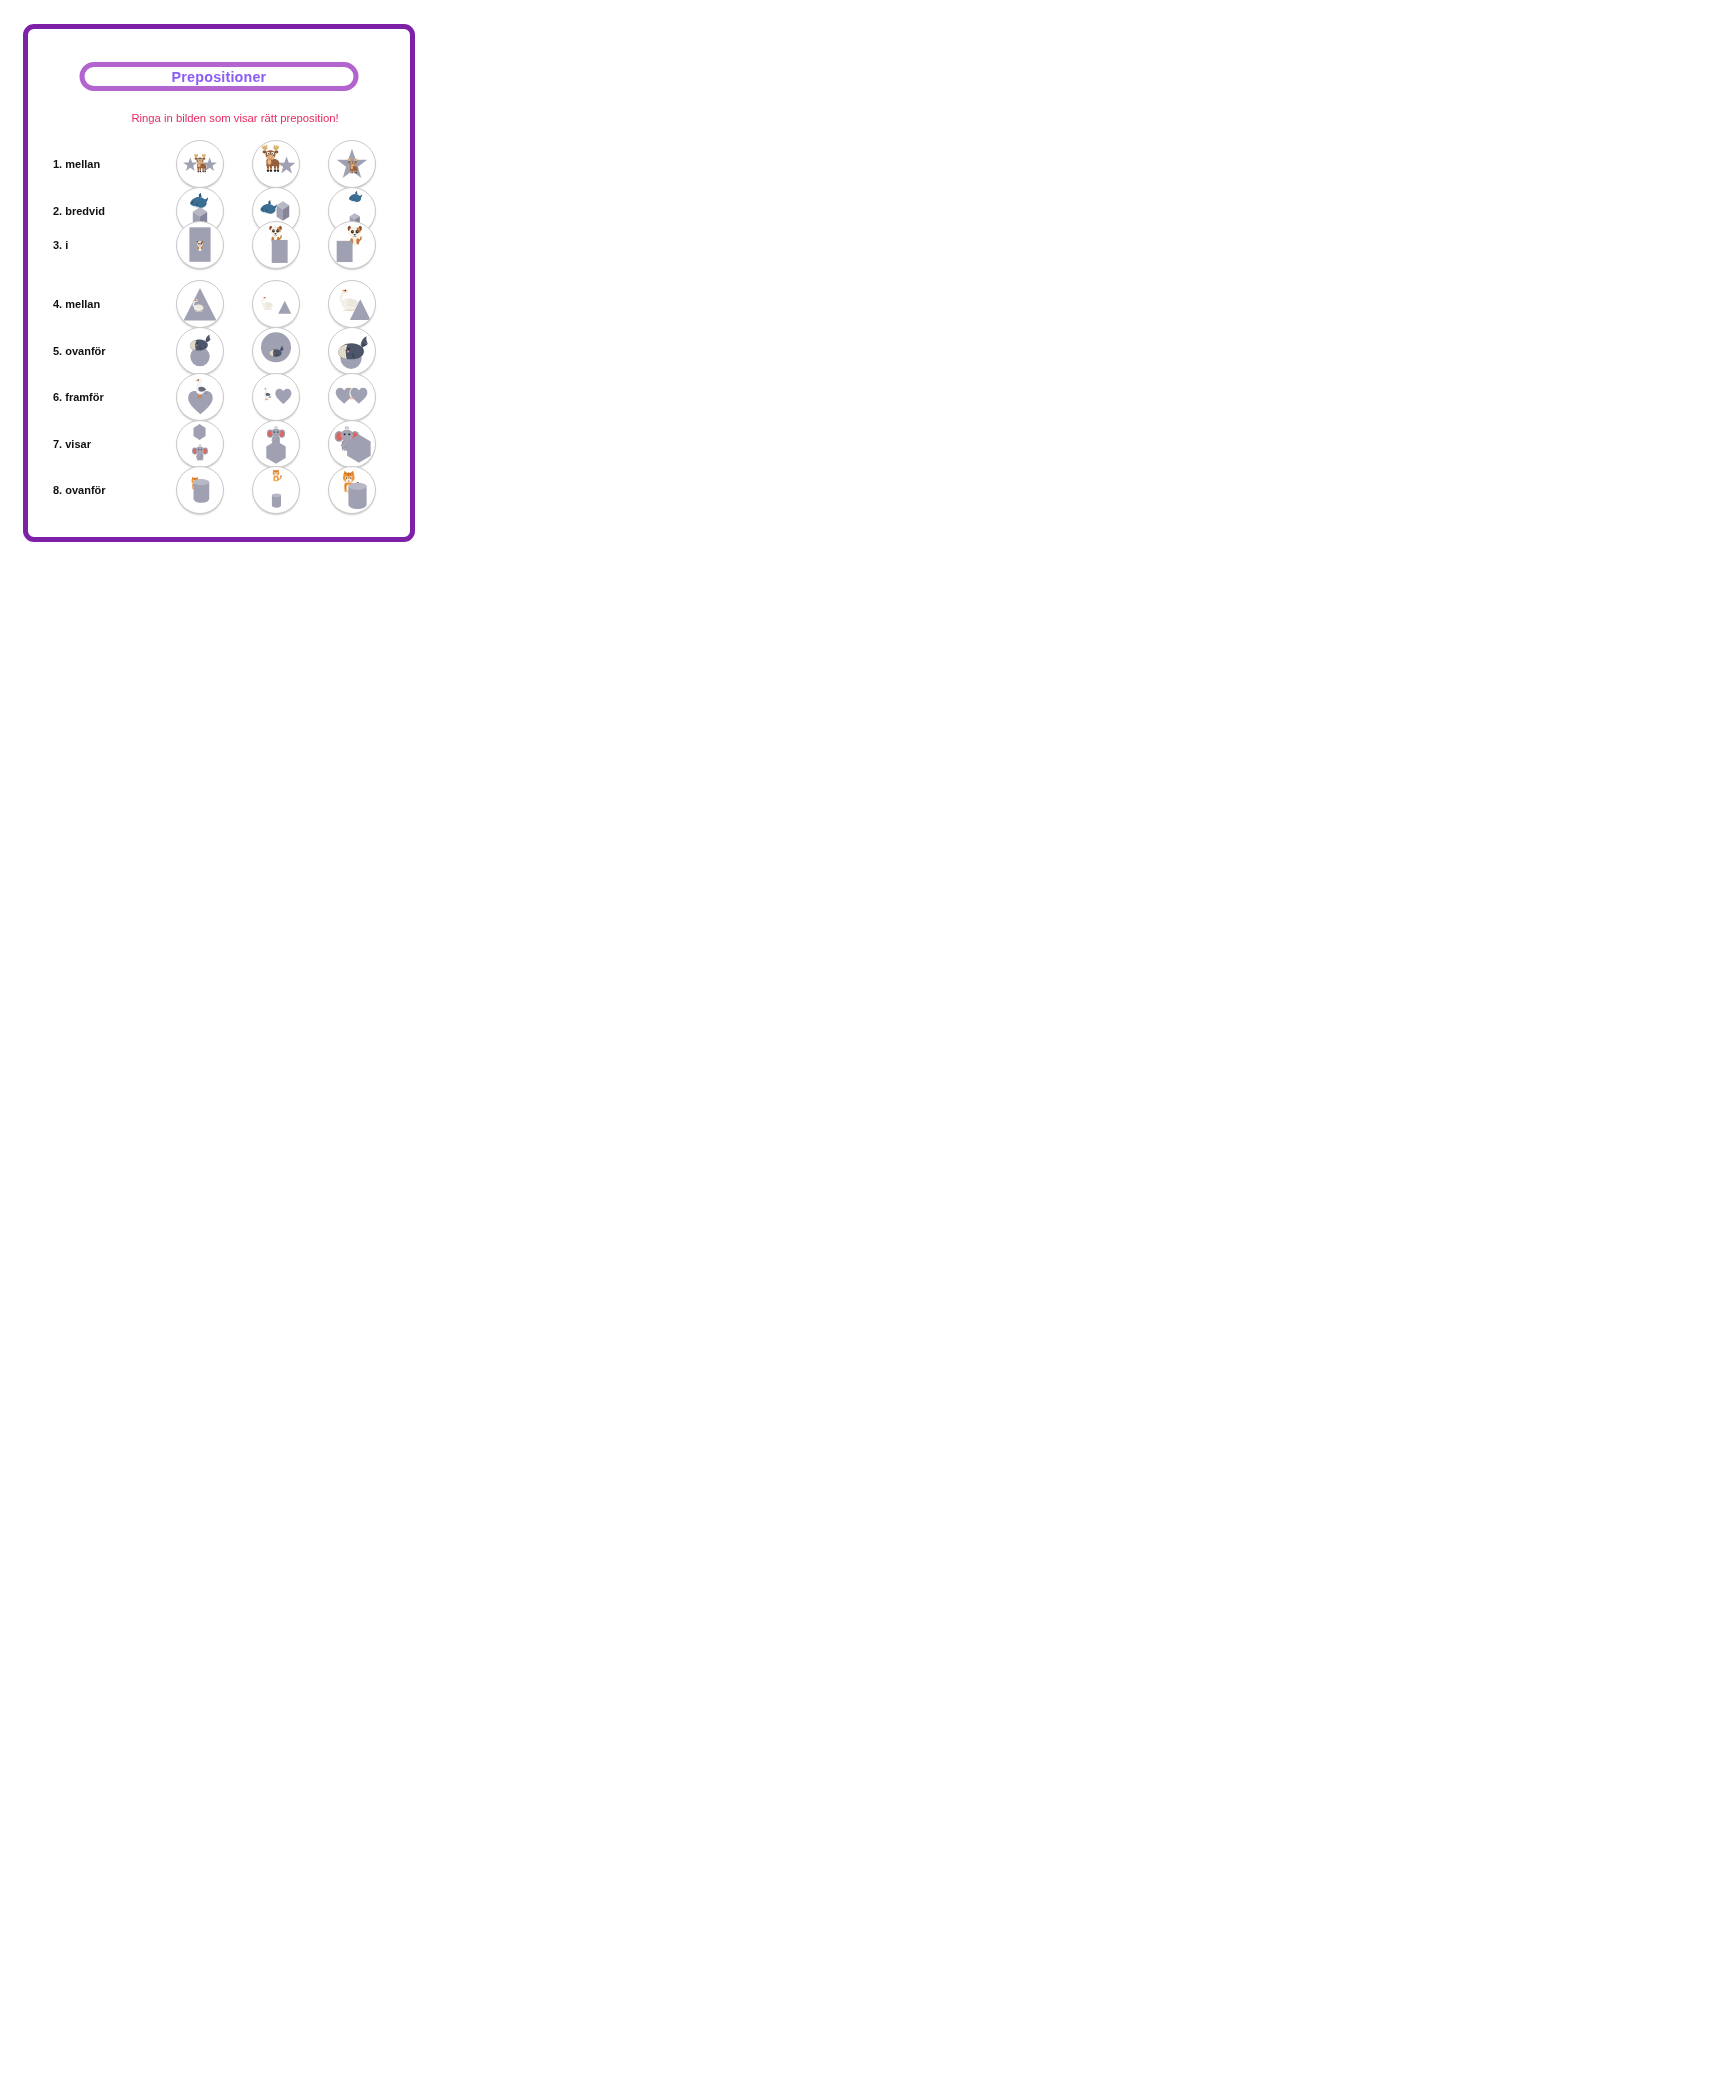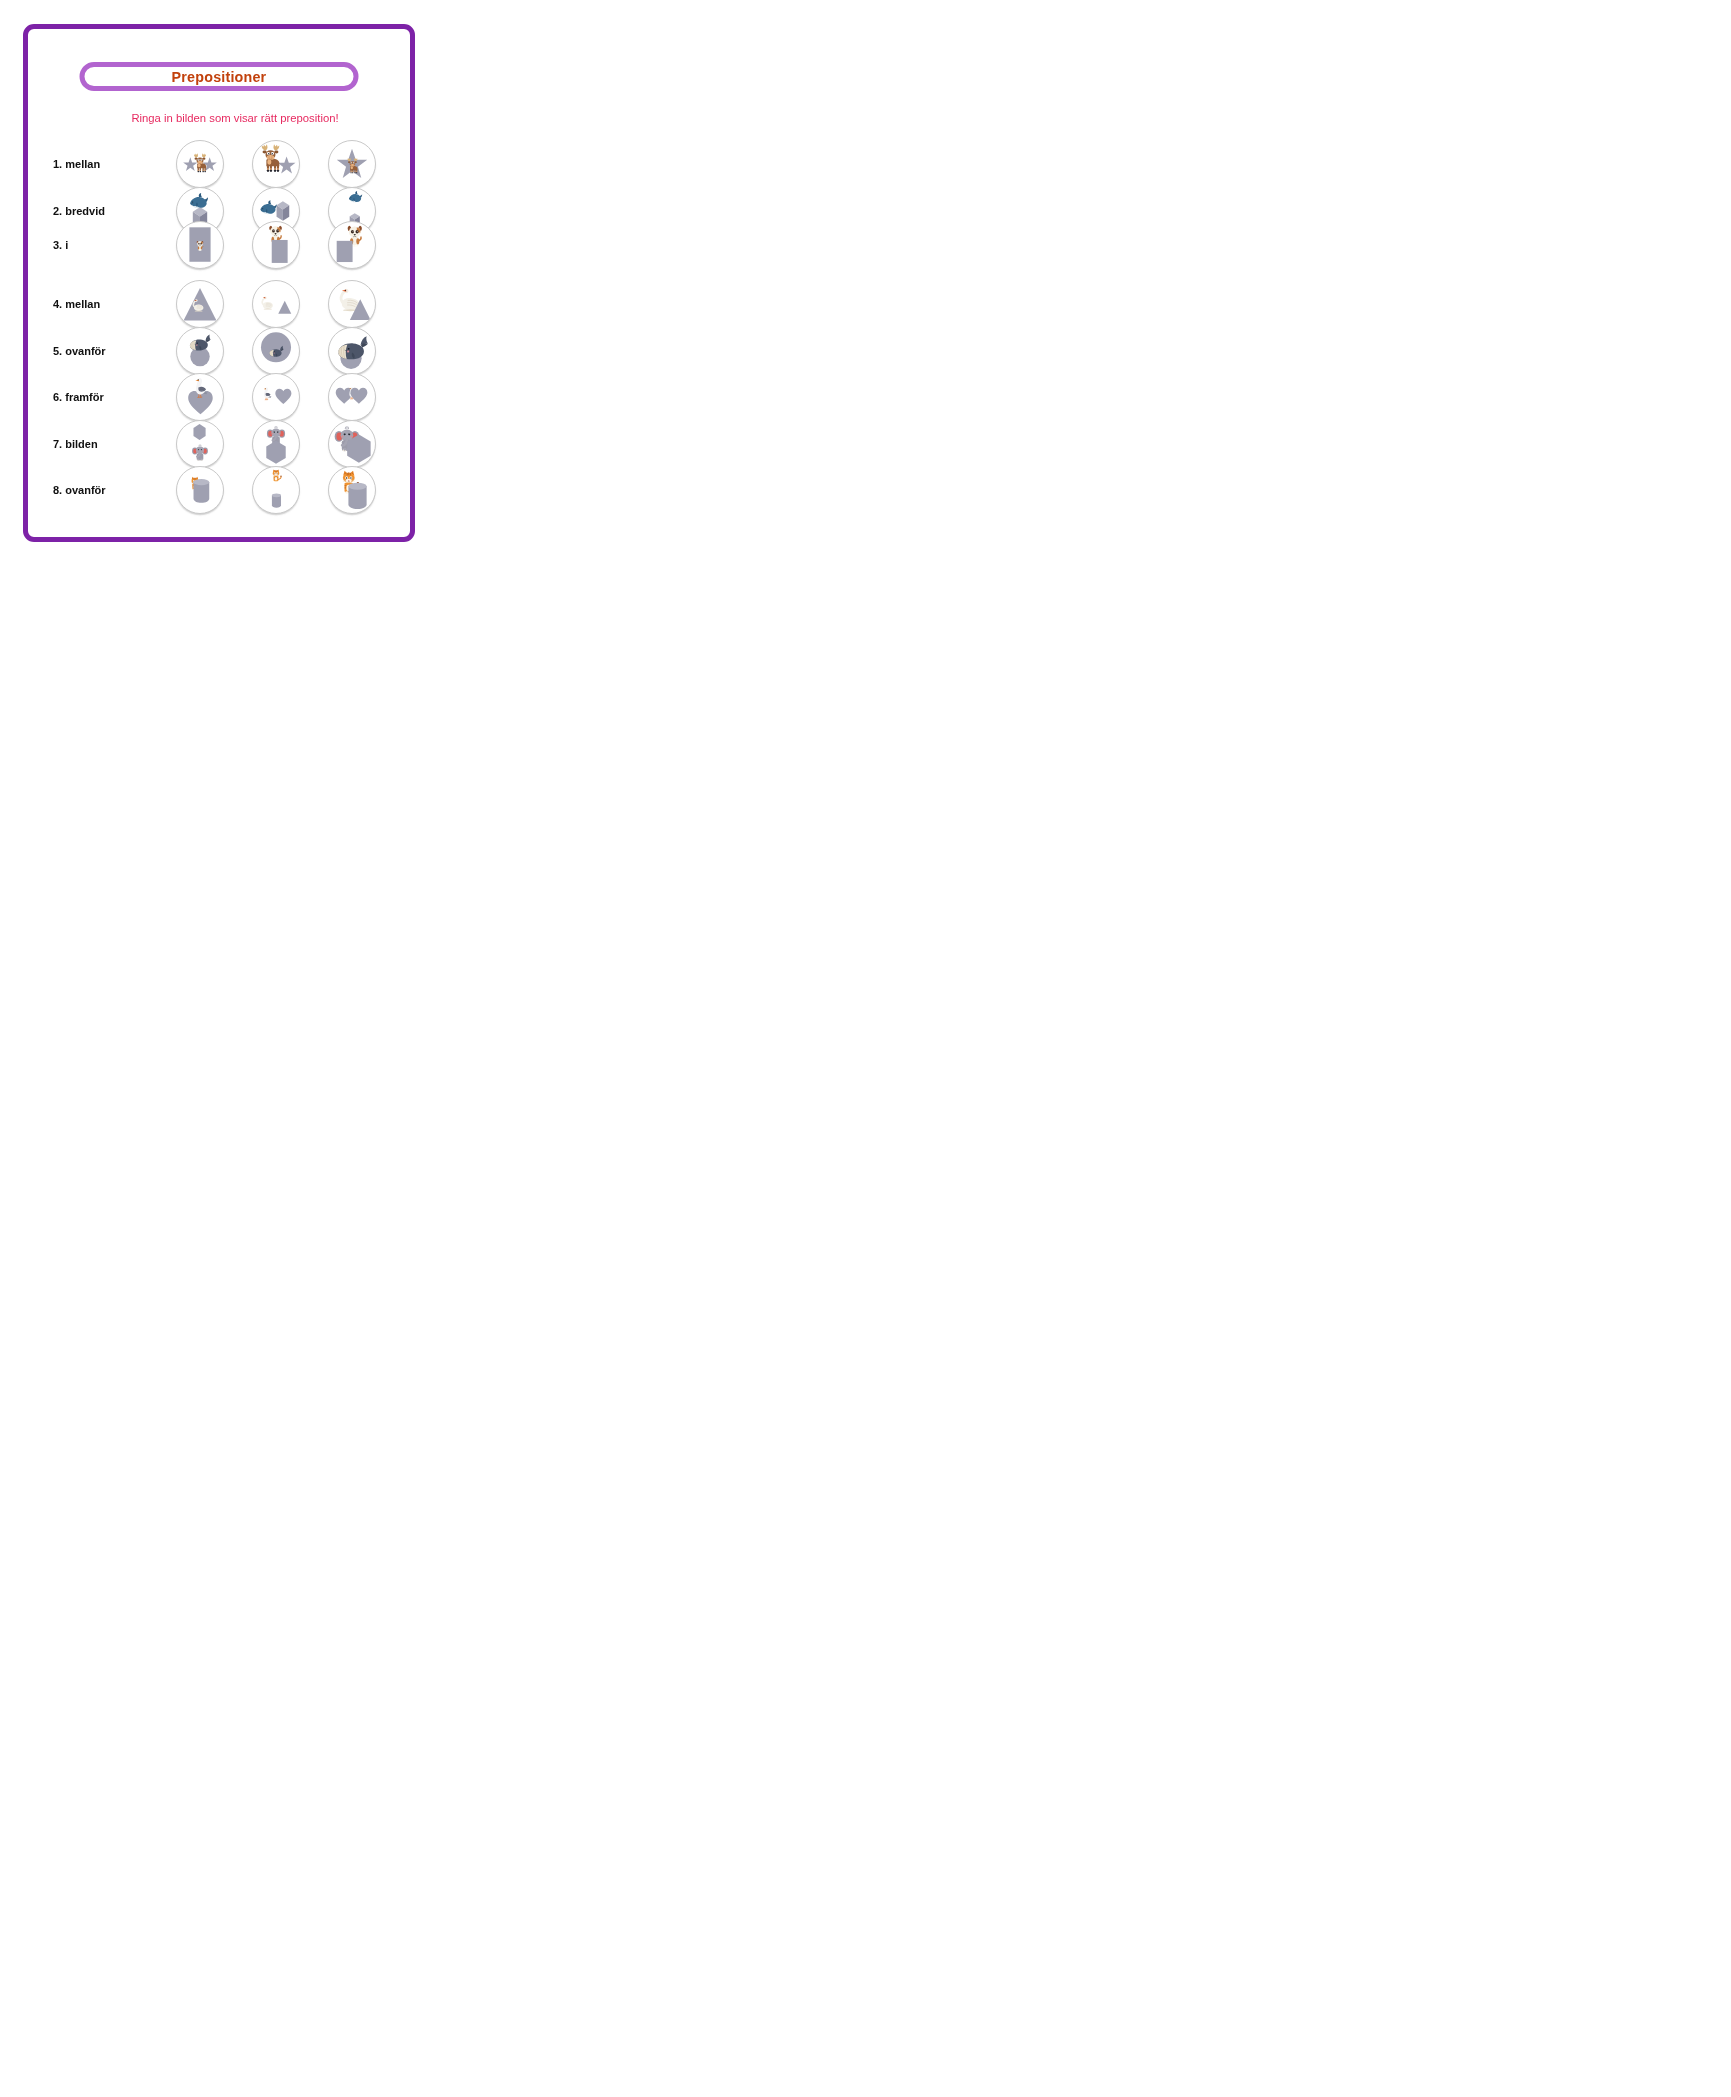--- a/index.html
+++ b/index.html
@@ -3,21 +3,21 @@
 <meta charset="utf-8">
 <style>
   html,body{margin:0;padding:0;background:#ffffff;}
   body{font-family:"Liberation Sans","DejaVu Sans",sans-serif;}
   .sheet{position:relative;width:433px;height:560px;background:#fff;overflow:hidden;}
   .frame{position:absolute;left:23px;top:24px;width:392px;height:518px;
          box-sizing:border-box;border:5.5px solid #7d22a7;border-radius:11px;background:#fff;}
   .pill{position:absolute;left:219px;top:62px;transform:translateX(-50%);
         width:279px;height:29px;box-sizing:border-box;border:5px solid #b264cf;
         border-radius:16px;background:#fff;display:flex;align-items:center;justify-content:center;}
-  .pill h1{margin:0;font-size:14.3px;font-weight:700;color:#c2410c;letter-spacing:0.2px;}
+  .pill h1{margin:0;font-size:14.3px;font-weight:700;color:#8b5cf6;letter-spacing:0.2px;}
   .instruction{position:absolute;left:219px;top:96px;transform:translateX(-50%);
         margin:16px;width:294px;text-align:center;font-size:11.3px;font-weight:500;color:#e72a60;}
   .row{position:absolute;left:0;right:0;height:48px;}
   .label{position:absolute;left:53px;top:50%;transform:translateY(-50%);
          font-size:11px;font-weight:700;color:#101010;white-space:nowrap;}
   .opts{position:absolute;left:176px;top:50%;transform:translateY(-50%);
         display:flex;gap:28px;}
   .opt{width:48px;height:48px;box-sizing:border-box;border:1.3px solid #c9c9c9;
        border-radius:50%;background:#fff;box-shadow:0 1.7px 1.3px -0.4px rgba(140,140,140,.38);
        overflow:hidden;}
@@ -364,21 +364,21 @@
               <use href="#sym-gull" xlink:href="#sym-gull" transform="translate(34,26) scale(0.3,0.3)"></use>
               <use href="#sym-heart" xlink:href="#sym-heart" transform="translate(45,28) scale(0.4,0.4)"></use>
             </svg>
           </div>
         </div>
   </div>
 
   <div class="row" style="top: 420px;">
     <div class="label">
       <span>7.</span>
-      <span>bilden</span>
+      <span>visar</span>
     </div>
     <div class="opts">
           <div class="opt" aria-label="elephant-under-hexagon">
             <svg viewBox="0 0 100 100">
               <use href="#sym-hexagon" xlink:href="#sym-hexagon" transform="translate(34,6) scale(0.3,0.36)"></use>
               <use href="#sym-elephant" xlink:href="#sym-elephant" transform="translate(30,50) scale(0.4,0.4)"></use>
             </svg>
           </div>
           <div class="opt" aria-label="elephant-behind-hexagon">
             <svg viewBox="0 0 100 100">

